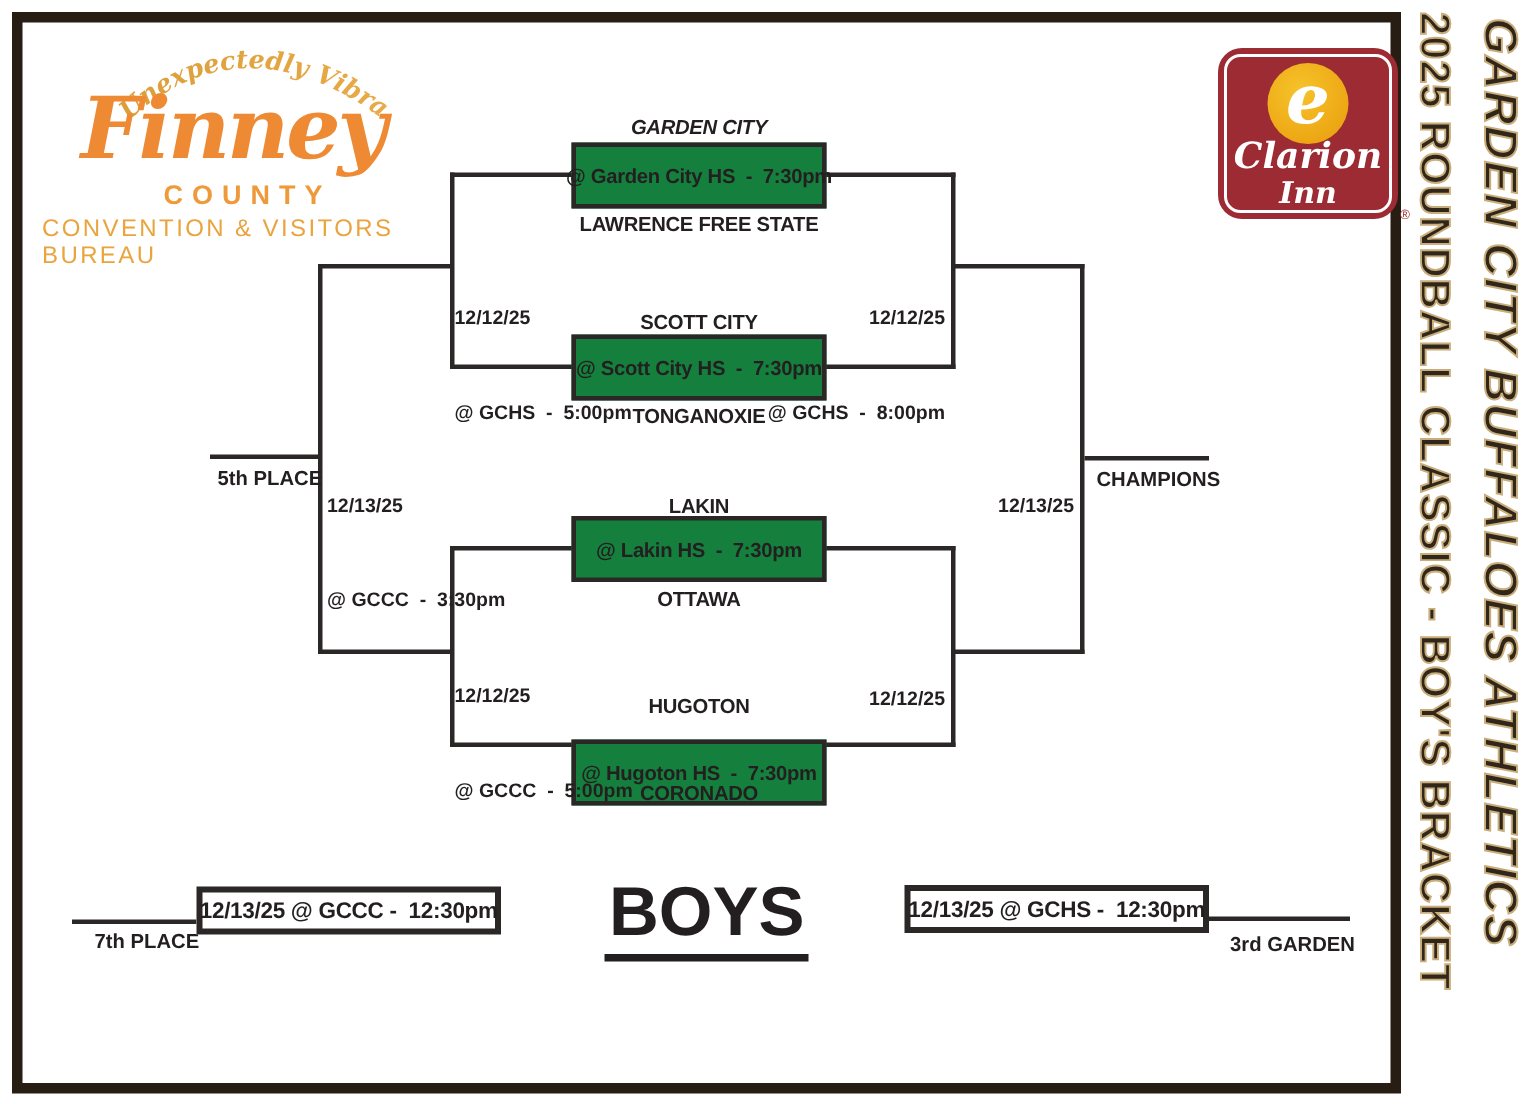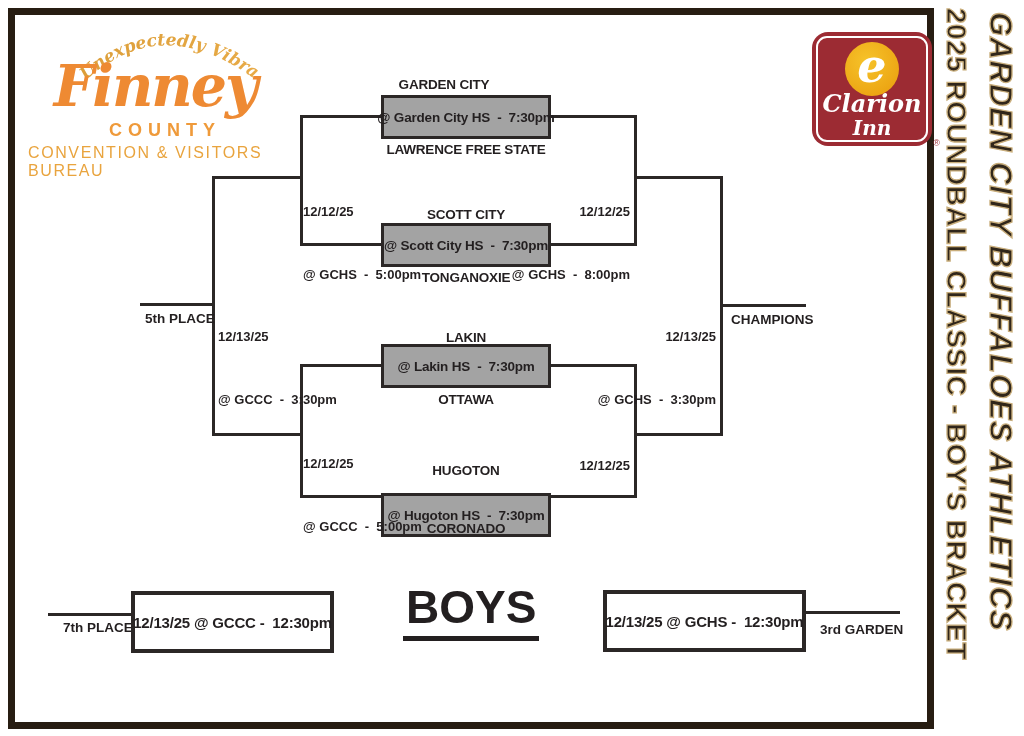--- a/index.html
+++ b/index.html
@@ -9,31 +9,31 @@
   
   .frame { position:absolute; left:8px; top:8px; width:926px; height:721px;
            border:7px solid #271d12; background:#fff; }
 
   
   .hline { position:absolute; height:3px; background:#2b2726; }
   .vline { position:absolute; width:3px;  background:#2b2726; }
 
   
   .game-box { position:absolute; width:170px; height:44px; border:3px solid #2b2726;
-              background:#a3a3a3; display:flex; align-items:center; justify-content:center;
+              background:#15803d; display:flex; align-items:center; justify-content:center;
               font-weight:bold; font-size:13.5px; letter-spacing:-0.2px; white-space:pre; }
   .team-label { position:absolute; width:170px; text-align:center; font-weight:bold;
                 font-size:13.5px; letter-spacing:-0.2px; }
 
   .slot { position:absolute; font-weight:bold; font-size:13px; line-height:21px; white-space:pre; }
   .slot.right { width:150px; text-align:right; }
 
   .place-label { position:absolute; font-weight:bold; font-size:13.5px; }
 
-  .placement-box { position:absolute; width:203px; height:62px; border:4px solid #2b2726;
+  .placement-box { position:absolute; width:203px; height:32px; border:4px solid #2b2726;
                    background:#fff; display:flex; align-items:center; justify-content:center;
                    font-weight:bold; font-size:15px; letter-spacing:-0.2px; white-space:pre; }
 
   .division { position:absolute; left:403px; top:580px; font-size:46px; font-weight:bold;
               letter-spacing:0px; border-bottom:5px solid #231f20; padding:0 3px 2px 3px; }
 
   
   .finney { position:absolute; left:28px; top:22px; width:252px; height:140px; }
   .finney-name { position:absolute; left:22px; top:30px; width:210px; text-align:center;
                  font-family:"DejaVu Serif", serif; font-style:italic; font-size:57px;
@@ -121,21 +121,21 @@
 <div class="hline" style="left:634px;top:433px;width:89px;"></div>
 <div class="hline" style="left:212px;top:433px;width:88px;"></div>
 
 <div class="vline" style="left:212px;top:176px;height:260px;"></div>
 <div class="vline" style="left:720px;top:176px;height:260px;"></div>
 <div class="hline" style="left:140px;top:303px;width:72px;"></div>
 <div class="hline" style="left:723px;top:304px;width:83px;"></div>
 <div class="hline" style="left:48px;top:613px;width:83px;"></div>
 <div class="hline" style="left:806px;top:611px;width:94px;"></div>
 
-<div class="team-label" style="left:359px;top:77px;">GARDEN CITY</div>
+<div class="team-label" style="left:381px;top:77px;font-style:italic;">GARDEN CITY</div>
 <div class="game-box" style="left:381px;top:95px;"><span>@ Garden City HS  -  7:30pm</span></div>
 <div class="team-label" style="left:381px;top:142px;">LAWRENCE FREE STATE</div>
 
 <div class="team-label" style="left:381px;top:207px;">SCOTT CITY</div>
 <div class="game-box" style="left:381px;top:223px;"><span>@ Scott City HS  -  7:30pm</span></div>
 <div class="team-label" style="left:381px;top:270px;">TONGANOXIE</div>
 
 <div class="team-label" style="left:381px;top:330px;">LAKIN</div>
 <div class="game-box" style="left:381px;top:344px;"><span>@ Lakin HS  -  7:30pm</span></div>
 <div class="team-label" style="left:381px;top:392px;">OTTAWA</div>
@@ -151,21 +151,20 @@
 <div class="slot right" style="left:480px;top:159px;">
   <div>12/12/25</div>
   <div>@ GCHS  -  8:00pm</div>
 </div>
 <div class="slot" style="left:218px;top:284px;">
   <div>12/13/25</div>
   <div>@ GCCC  -  3:30pm</div>
 </div>
 <div class="slot right" style="left:566px;top:284px;">
   <div>12/13/25</div>
-  <div>@ GCHS  -  3:30pm</div>
 </div>
 <div class="slot" style="left:303px;top:411px;">
   <div>12/12/25</div>
   <div>@ GCCC  -  5:00pm</div>
 </div>
 <div class="slot right" style="left:480px;top:413px;">
   <div>12/12/25</div>
 </div>
 
 <div class="place-label" style="left:145px;top:311px;">5th PLACE</div>

